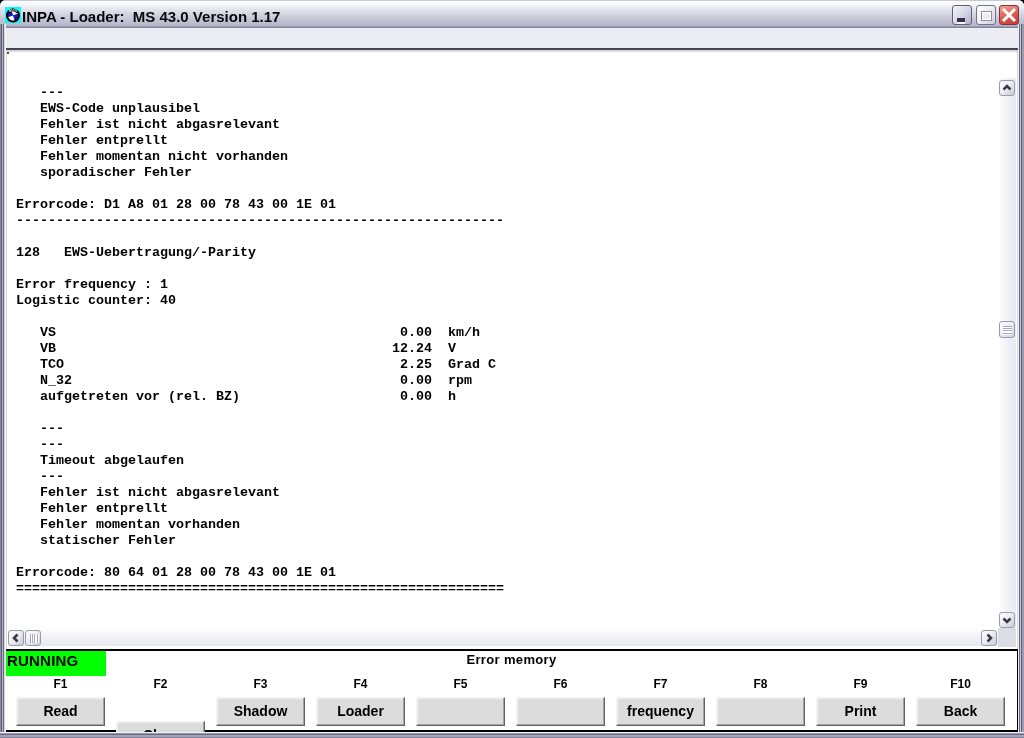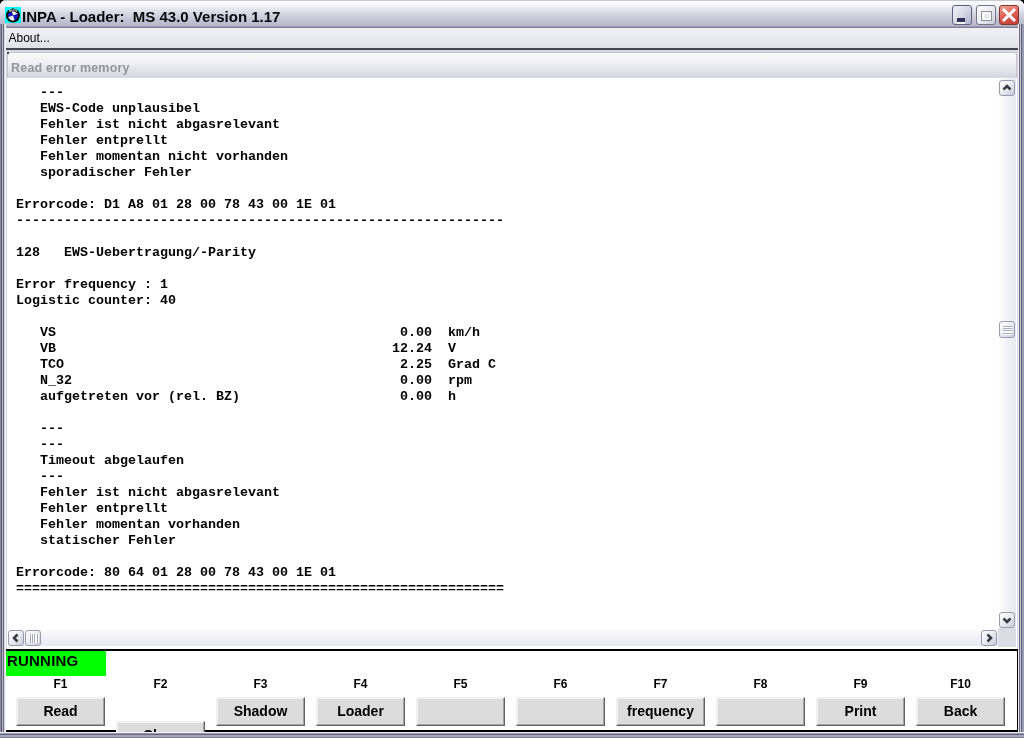--- a/index.html
+++ b/index.html
@@ -101,30 +101,24 @@
       </div>
     <div class="tbtn" id="btn-max">
         <div class="g"></div>
       </div>
     <div class="tbtn" id="btn-close">
       <svg width="18" height="18" viewBox="0 0 18 18">
         <path d="M3 3 L15 15 M15 3 L3 15" stroke="#FFFFFF" stroke-width="3"></path>
       </svg>
     </div>
   </div>
-  <div id="menubar">
-      <span>About...</span>
-    </div>
   <div id="menusep"></div>
   <div id="workspace"></div>
 
   <div id="iwin">
-    <div id="icaption">
-        <span>Read error memory</span>
-      </div>
       <div class="abs" style="left:0px;top:0px;width:2px;height:2px;background:#4A4A55;"></div>
     <pre id="itext">   ---
    EWS-Code unplausibel
    Fehler ist nicht abgasrelevant
    Fehler entprellt
    Fehler momentan nicht vorhanden
    sporadischer Fehler
 
 Errorcode: D1 A8 01 28 00 78 43 00 1E 01
 -------------------------------------------------------------
@@ -181,20 +175,21 @@
           <path d="M5.5 3.5 L9 7 L5.5 10.5" fill="none" stroke="#3A3A42" stroke-width="2.5"></path>
         </svg>
     </div>
     <div id="sbcorner" style="left:991px;top:576px;width:18px;height:19px;"></div>
   </div>
 
   <div id="bpanel">
     <div id="running">
         <span>RUNNING</span>
       </div>
+    <div id="errmem">Error memory</div>
     <div class="flabel" style="left:9.5px;">F1</div>
 <div class="flabel" style="left:109.5px;">F2</div>
 <div class="flabel" style="left:209.5px;">F3</div>
 <div class="flabel" style="left:309.5px;">F4</div>
 <div class="flabel" style="left:409.5px;">F5</div>
 <div class="flabel" style="left:509.5px;">F6</div>
 <div class="flabel" style="left:609.5px;">F7</div>
 <div class="flabel" style="left:709.5px;">F8</div>
 <div class="flabel" style="left:809.5px;">F9</div>
 <div class="flabel" style="left:909.5px;">F10</div>

